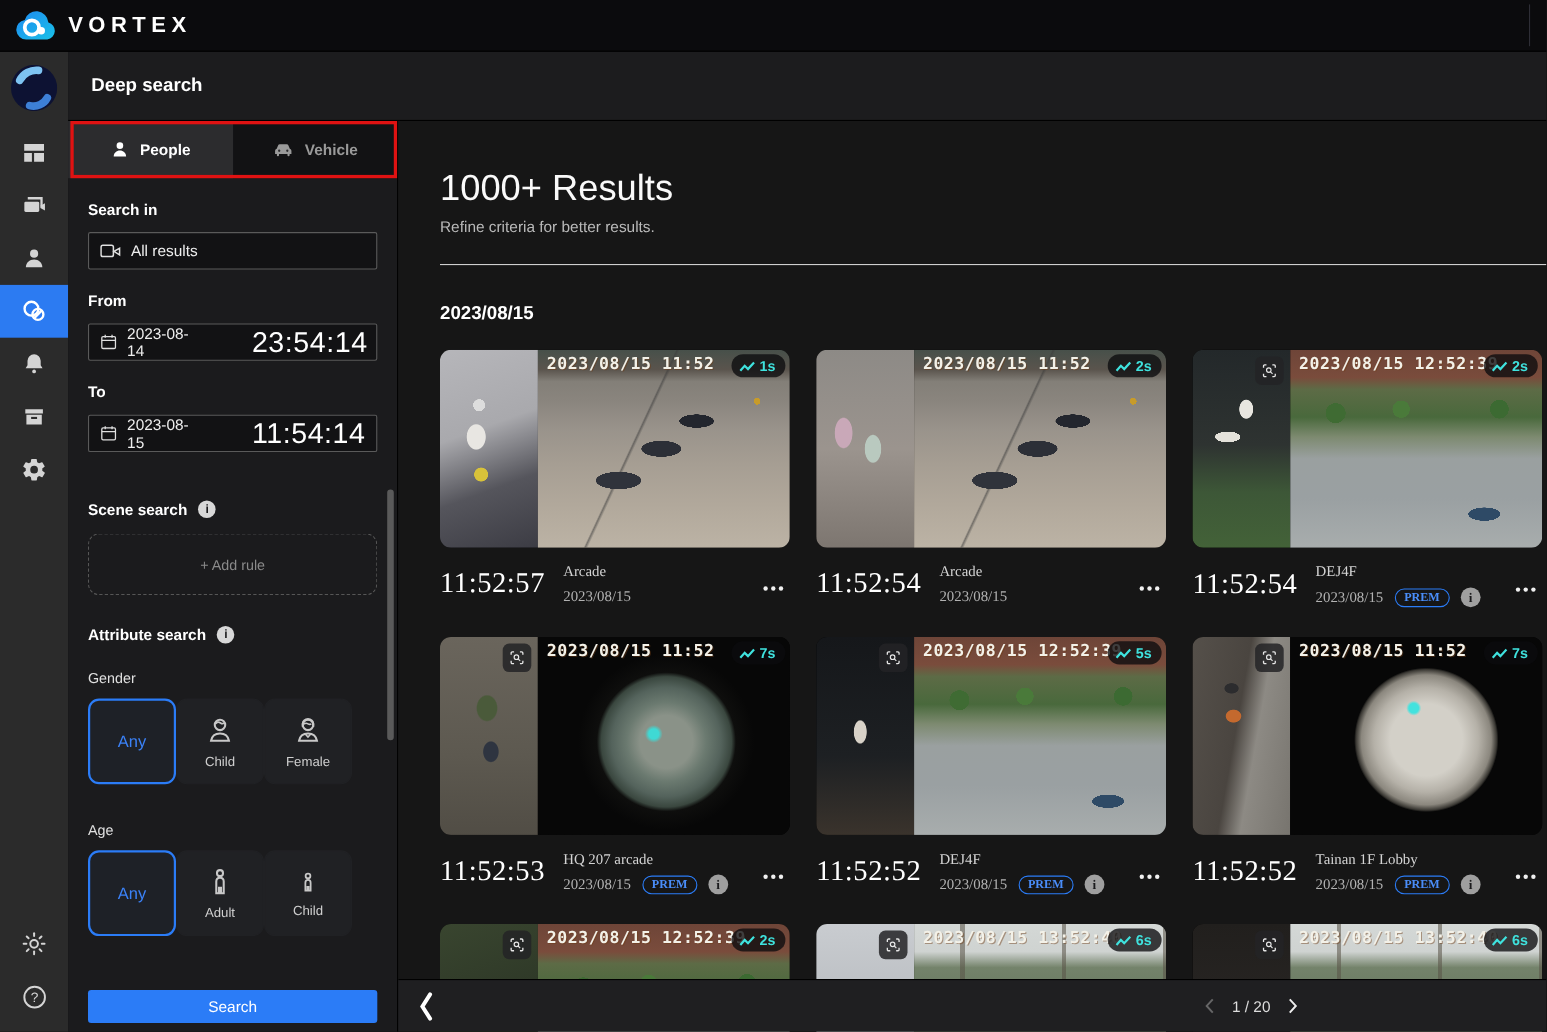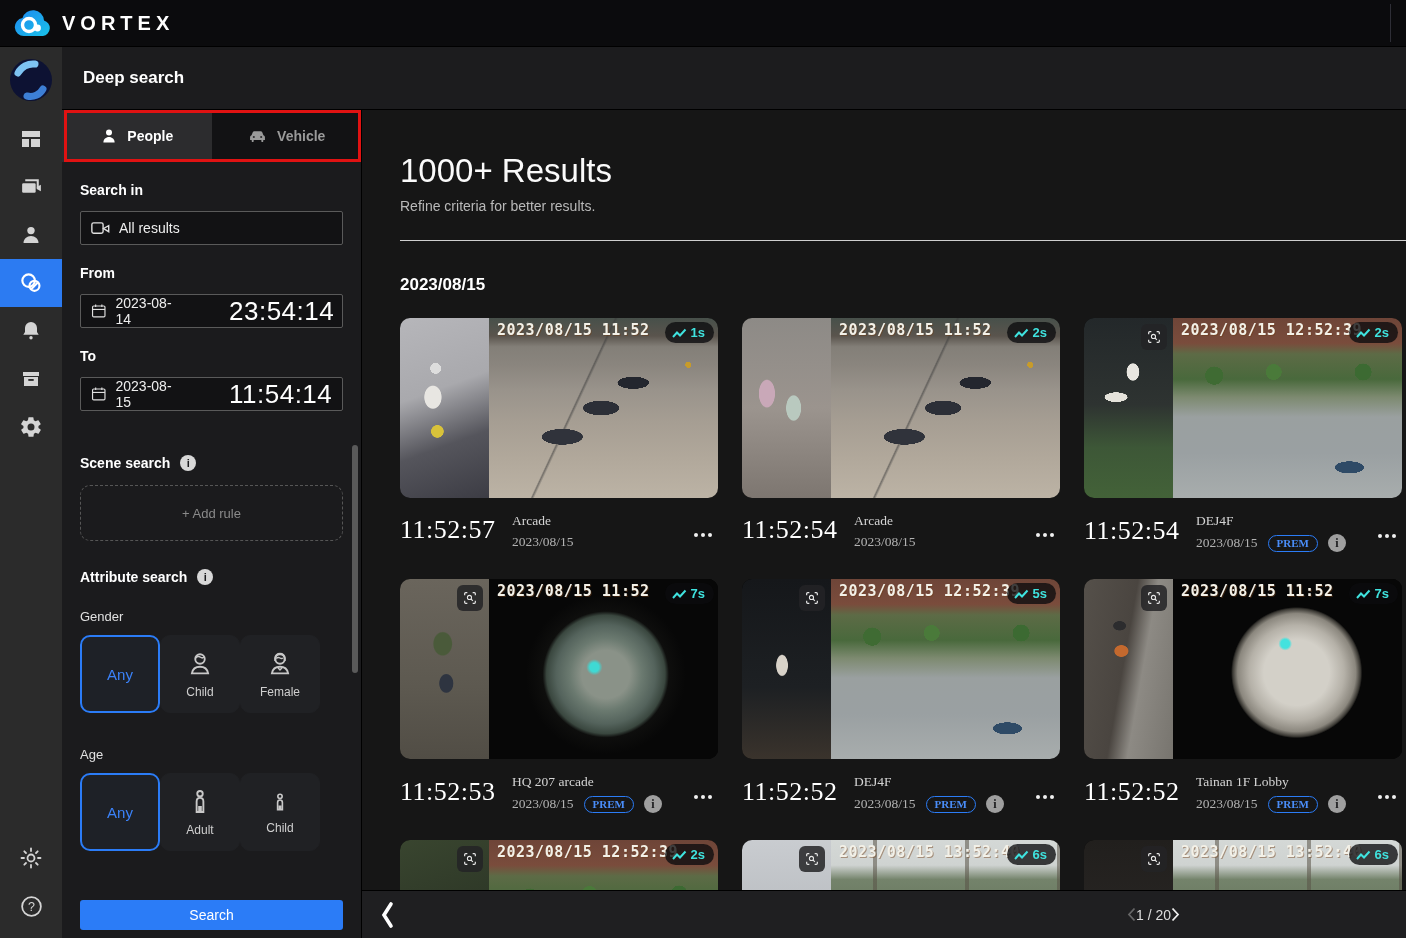--- a/index.html
+++ b/index.html
@@ -90,21 +90,21 @@
     border-radius:10px; padding:1px 8px 2px; cursor:pointer; }
   .gray-info { width:18px; height:18px; border-radius:50%; background:#9f9f9f; color:#1b1b1d;
     font-size:12px; font-weight:bold; display:flex; align-items:center; justify-content:center; cursor:pointer; }
   .more { display:flex; gap:3px; padding:10px 6px 0 0; cursor:pointer; }
   .dot { width:4px; height:4px; border-radius:50%; background:#f0f0f0; }
 
   
   .bottom-bar { position:absolute; left:0; right:0; bottom:0; height:48px; background:#1f1f21;
     border-top:1px solid #000; display:flex; align-items:center; }
   .collapse-btn { margin-left:18px; cursor:pointer; display:flex; align-items:center; }
-  .pagination { position:absolute; right:226px; display:flex; align-items:center; gap:0; }
+  .pagination { position:absolute; right:226px; display:flex; align-items:center; gap:16px; }
   .page-label { font-size:14px; color:#ddd; }
   .pg-prev { opacity:0.45; cursor:default; display:flex; }
   .pg-next { cursor:pointer; display:flex; }
 
   
   .scene-street { background:
     radial-gradient(ellipse 26px 10px at 63% 36%, #23262e 0 60%, transparent 61%),
     radial-gradient(ellipse 30px 12px at 49% 50%, #2c2f37 0 60%, transparent 61%),
     radial-gradient(ellipse 34px 13px at 32% 66%, #30333b 0 60%, transparent 61%),
     radial-gradient(circle 5px at 87% 26%, #c79b2a 0 60%, transparent 61%),

